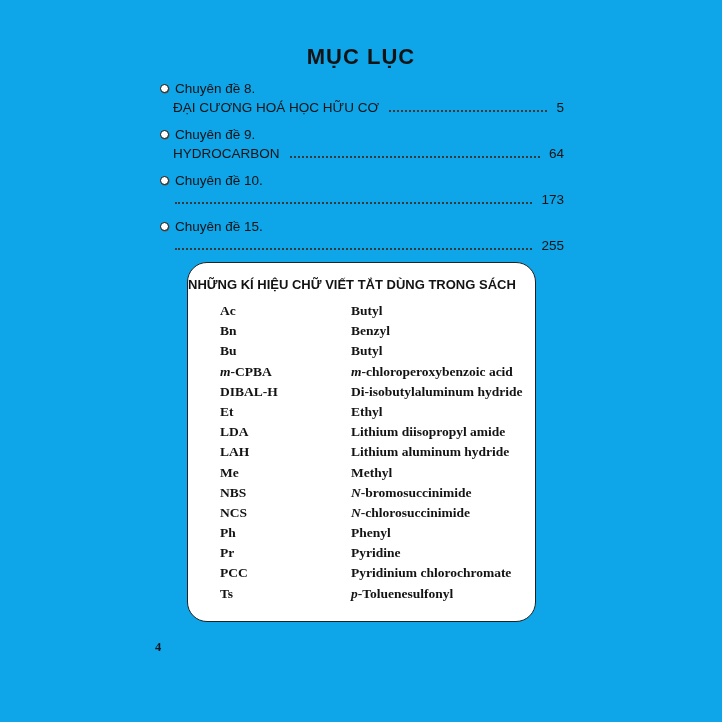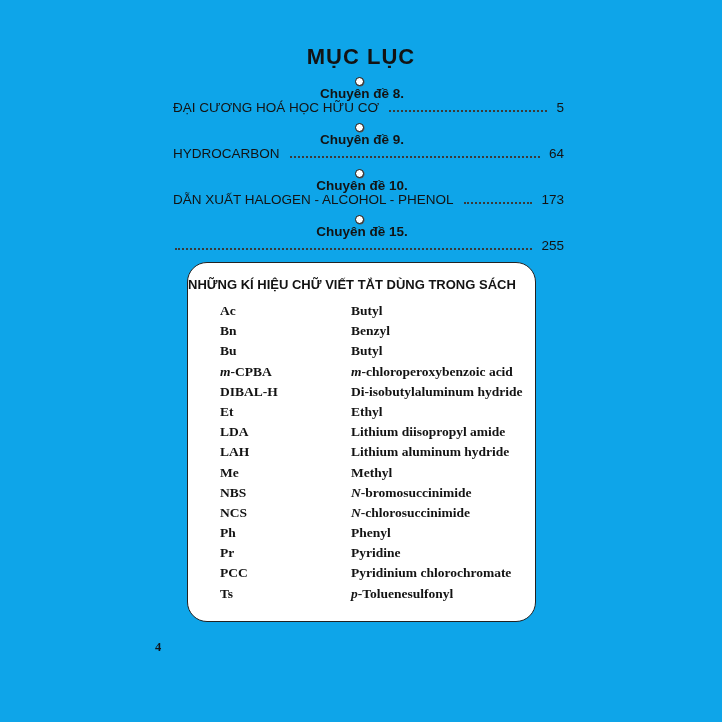--- a/index.html
+++ b/index.html
@@ -16,21 +16,21 @@
   .doc-title {
     position:absolute; top:44px; left:0; width:722px;
     text-align:center; font-size:22px; font-weight:bold; letter-spacing:1px;
   }
 
   .toc {
     position:absolute; left:160px; top:77px; width:404px;
   }
   .toc-heading {
     display:flex; align-items:center; height:23px;
-    font-weight:bold; font-size:13.5px;flex-direction:column;
+    font-weight:normal; font-size:13.5px;
   }
   .bullet {
     display:inline-block; width:9px; height:9px;
     border:1.5px solid #141414; border-radius:50%;
     margin-right:6px; flex:0 0 auto; background:#fff;
     box-shadow:0.5px 0.5px 0 #555;
   }
   .toc-entry {
     display:flex; align-items:baseline; height:23px;
     font-size:13.5px; padding-left:13px;gap:8px;
@@ -100,21 +100,20 @@
         <span class="toc-page">64</span>
       </div>
     </div>
 
     <div class="toc-item">
       <div class="toc-heading">
         <span class="bullet"></span>
         <span>Chuyên đề 10.</span>
       </div>
       <div class="toc-entry">
-        <span class="toc-entry-title">DẪN XUẤT HALOGEN - ALCOHOL - PHENOL</span>
         <span class="leader"></span>
         <span class="toc-page">173</span>
       </div>
     </div>
 
     <div class="toc-item">
       <div class="toc-heading">
         <span class="bullet"></span>
         <span>Chuyên đề 15.</span>
       </div>

